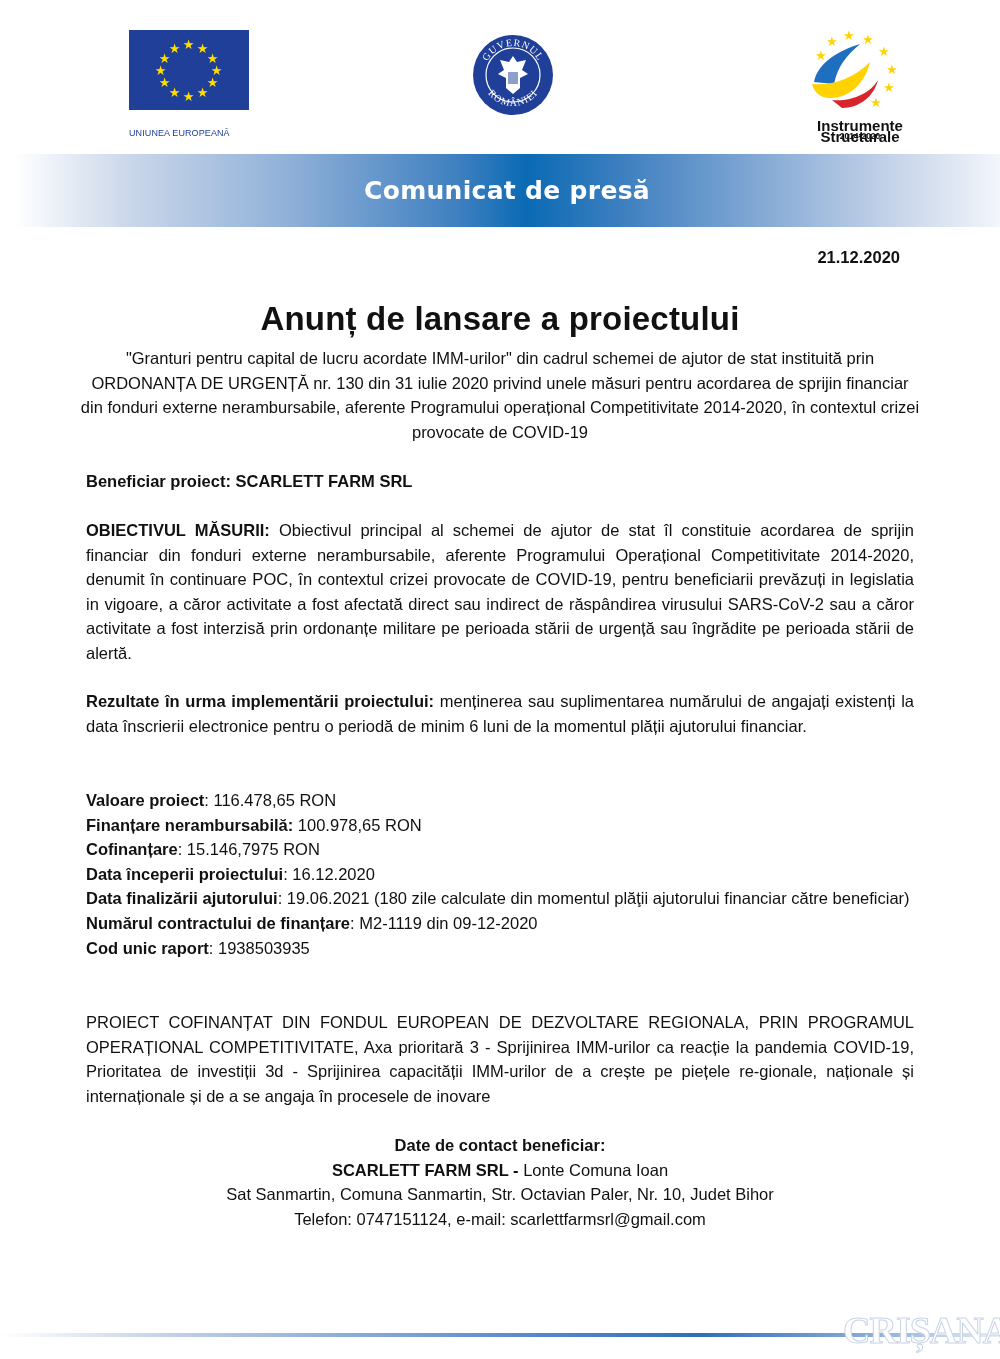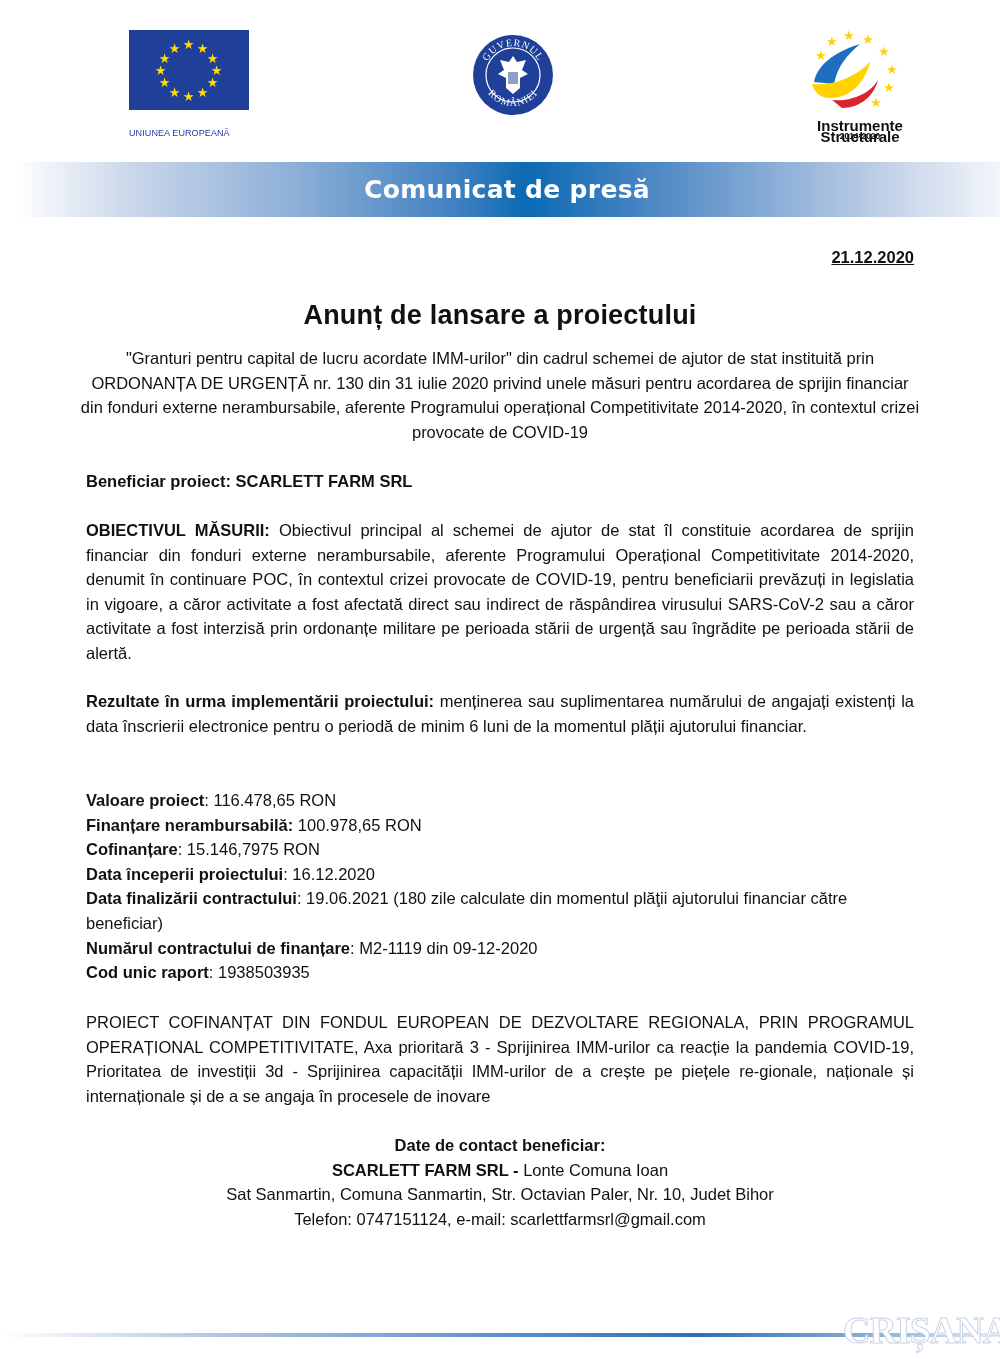--- a/index.html
+++ b/index.html
@@ -9,28 +9,28 @@
     .logo-eu { position: absolute; left: 129px; top: 30px; width: 122px; }
     .eu-flag { width: 120px; height: 80px; background: #1f3f99; position: relative; }
     .eu-star { position: absolute; color: #ffde00; font-size: 13px; line-height: 13px; width: 13px; text-align: center; }
     .eu-caption { font-family: "Liberation Sans", sans-serif; font-size: 9px; color: #1f3f99; margin-top: 18px; letter-spacing: 0.1px; }
 
     .logo-gov { position: absolute; left: 472px; top: 34px; width: 82px; height: 82px; }
 
     .logo-is { position: absolute; left: 790px; top: 22px; width: 140px; height: 125px; }
     .is-caption { position: absolute; left: 0; width: 140px; text-align: center; font-weight: bold; font-size: 15px; color: #111; line-height: 11px; }
 
-    .banner { position: absolute; left: 14px; top: 162px; width: 986px; height: 55px;
+    .banner { position: absolute; left: 14px; top: 154px; width: 986px; height: 73px;
       background: linear-gradient(to right, #ffffff 0%, #c9d6ea 12%, #8fb0d8 28%, #3f80c0 45%, #0a6ab4 52%, #3f80c0 62%, #8fb0d8 78%, #c9d6ea 90%, #f3f6fb 100%);
       display: flex; align-items: center; justify-content: center; }
     .banner-title { color: #ffffff; font-family: "DejaVu Sans", sans-serif; font-size: 25px; font-weight: bold; letter-spacing: 0.3px; }
 
-    .date { position: absolute; right: 86px; top: 248px; font-weight: bold; font-size: 16.5px; text-decoration: underline; }
+    .date { position: absolute; right: 100px; top: 248px; font-weight: bold; font-size: 16.5px; }
 
-    .main-title { position: absolute; left: 0; width: 1000px; top: 300px; text-align: center; font-size: 27px; font-weight: bold; letter-spacing: 0.2px; }
+    .main-title { position: absolute; left: 0; width: 1000px; top: 300px; text-align: center; font-size: 33px; font-weight: bold; letter-spacing: 0.2px; }
     .subtitle { position: absolute; left: 80px; width: 840px; top: 346px; text-align: center; font-size: 16.5px; line-height: 24.5px; }
 
     .content { position: absolute; left: 86px; width: 828px; font-size: 16.5px; line-height: 24.6px; }
     .justify { text-align: justify; }
     b { font-weight: bold; text-align: center; }
 
     .beneficiary { top: 469px; }
     .objective { top: 518px; }
     .results { top: 689px; }
     .details { top: 788px; }
@@ -120,21 +120,21 @@
 <div class="content results justify">
   <b>Rezultate în urma implementării proiectului:</b>
   <span>menținerea sau suplimentarea numărului de angajați existenți la data înscrierii electronice pentru o periodă de minim 6 luni de la momentul plății ajutorului financiar.</span>
 </div>
 
 <div class="content details">
   <div><b>Valoare proiect</b><span>: </span><span>116.478,65 RON</span></div>
   <div><b>Finanțare nerambursabilă:</b><span> </span><span>100.978,65 RON</span></div>
   <div><b>Cofinanțare</b><span>: </span><span>15.146,7975 RON</span></div>
   <div><b>Data începerii proiectului</b><span>: </span><span>16.12.2020</span></div>
-  <div><b>Data finalizării contractului</b><span>: </span><span>19.06.2021 (180 zile calculate din momentul plăţii ajutorului financiar către beneficiar)</span></div>
+  <div><b>Data finalizării ajutorului</b><span>: </span><span>19.06.2021 (180 zile calculate din momentul plăţii ajutorului financiar către beneficiar)</span></div>
   <div><b>Numărul contractului de finanțare</b><span>: </span><span>M2-1119 din 09-12-2020</span></div>
   <div><b>Cod unic raport</b><span>: </span><span>1938503935</span></div>
 </div>
 
 <div class="content cofinance">
   <span>PROIECT COFINANȚAT DIN FONDUL EUROPEAN DE DEZVOLTARE REGIONALA, PRIN PROGRAMUL OPERAȚIONAL COMPETITIVITATE,</span><span> Axa prioritară 3 - Sprijinirea IMM-urilor ca reacție la pandemia COVID-19, Prioritatea de investiții 3d - Sprijinirea capacității IMM-urilor de a crește pe piețele re-gionale, naționale și internaționale și de a se angaja în procesele de inovare</span>
 </div>
 
 <div class="contact">
   <div><b>Date de contact beneficiar:</b></div>

